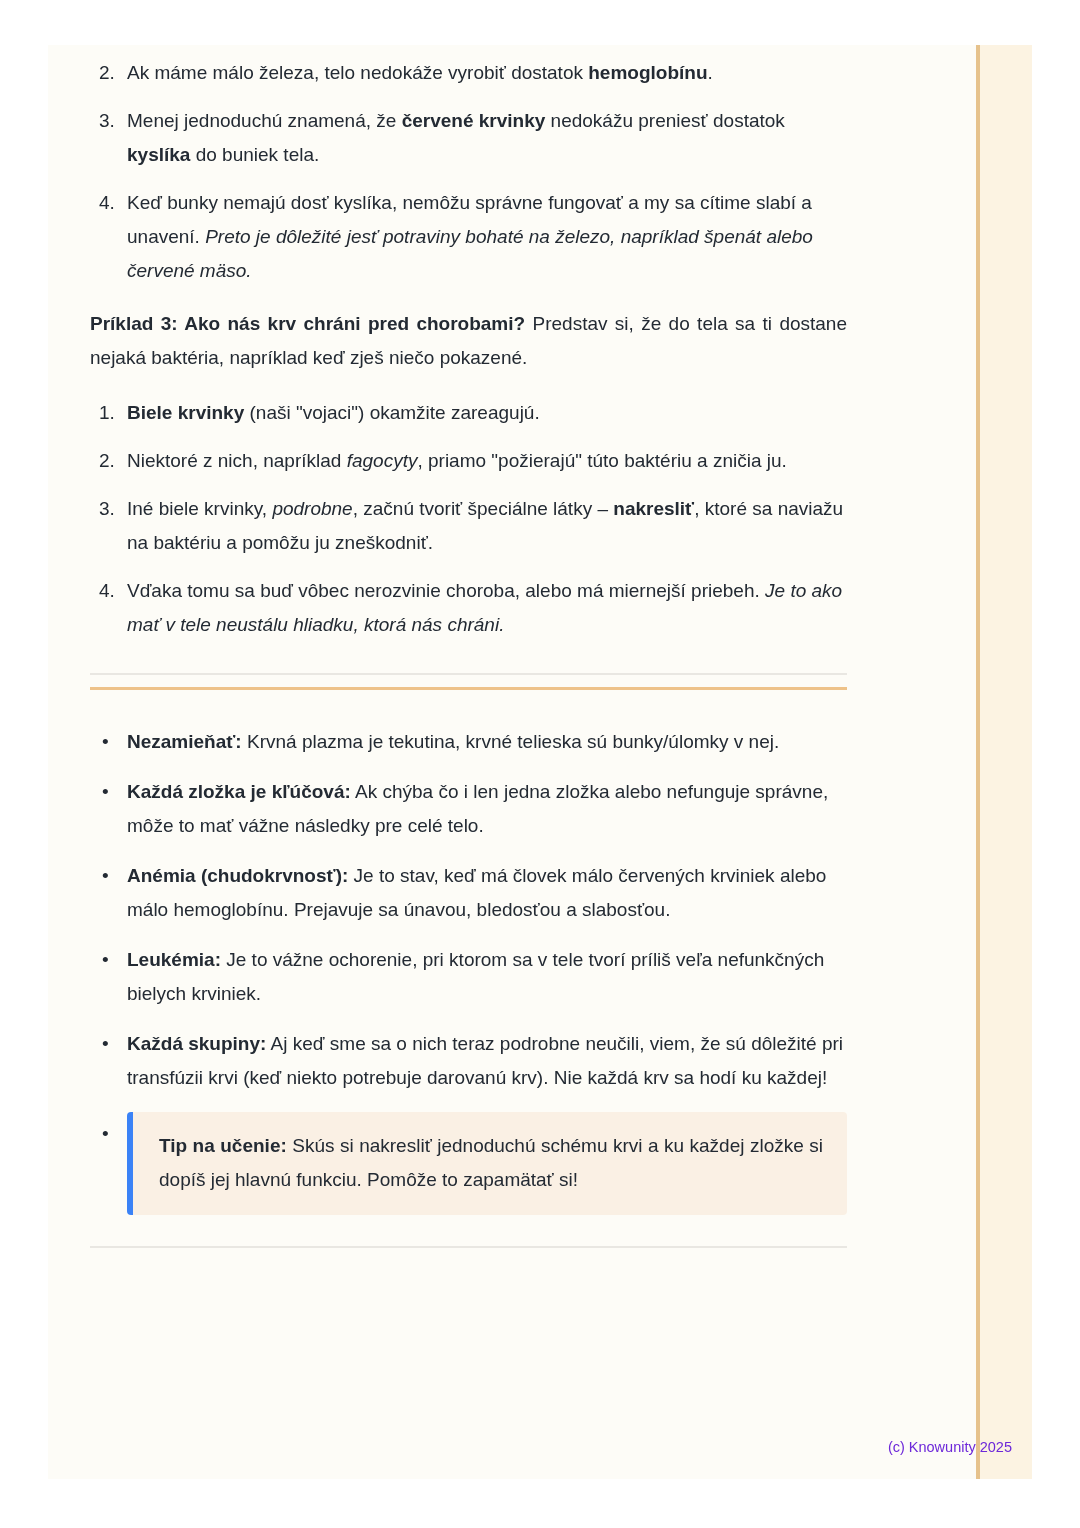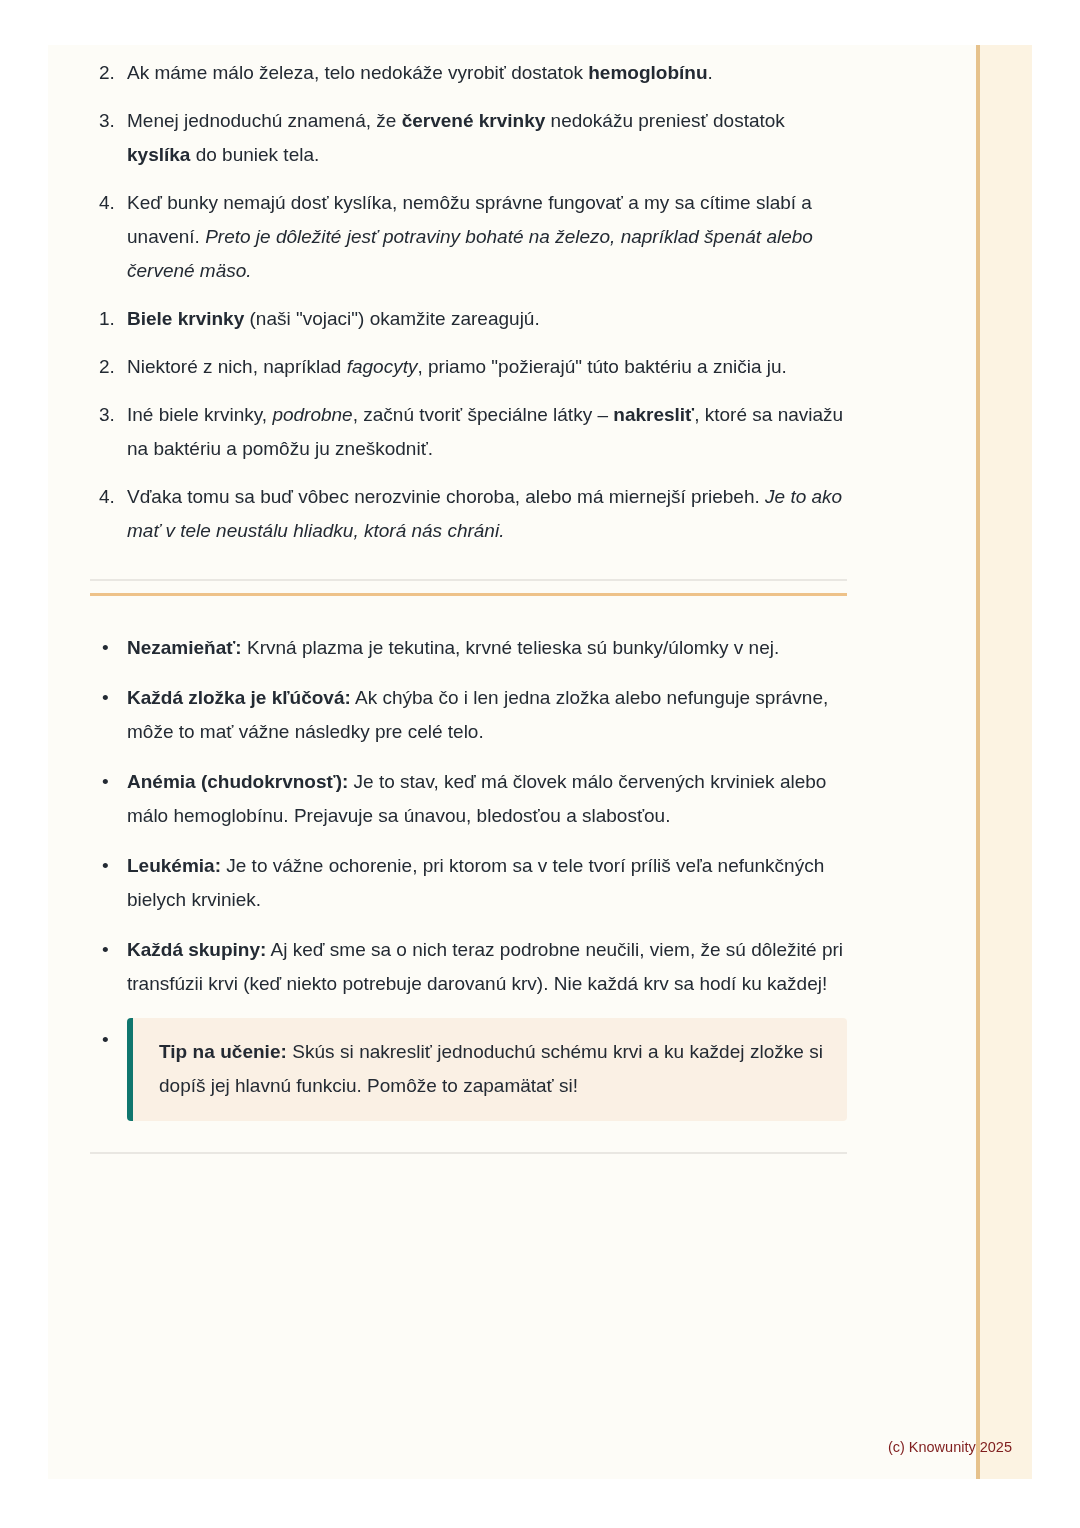--- a/index.html
+++ b/index.html
@@ -61,32 +61,32 @@
     margin-top:12px;
   }
 
   .notes-list { margin-top:35px; }
   .notes-list .li { margin-bottom:16px; }
 
   .tip-row { display:flex; margin-top:22px; font-size:19px; line-height:34px; }
   .tip-box {
     flex:1;
     background:#faf0e4;
-    border-left:6px solid #0f766e;
+    border-left:6px solid #3b82f6;
     border-radius:4px;
     padding:17px 24px 18px 26px;
     margin-top:-5px;
   }
   .tip-text { text-align:justify; }
 
   .footer {
     position:absolute;
     right:20px; bottom:24px;
     font-size:14.5px;
-    color:#7f1d1d;
+    color:#6d28d9;
     z-index:3;
     white-space:nowrap;
   }
 </style>
 </head>
 <body>
 
 <div class="sheet">
 
   <aside class="side-band"></aside>
@@ -101,20 +101,21 @@
       <li class="li">
         <span class="num">3.</span>
         <span class="txt"><span>Menej jednoduchú znamená, že </span><span class="b">červené krvinky</span><span> nedokážu preniesť dostatok </span><span class="b">kyslíka</span><span> do buniek tela.</span></span>
       </li>
       <li class="li">
         <span class="num">4.</span>
         <span class="txt"><span>Keď bunky nemajú dosť kyslíka, nemôžu správne fungovať a my sa cítime slabí a unavení. </span><span class="i">Preto je dôležité jesť potraviny bohaté na železo, napríklad špenát alebo červené mäso.</span></span>
       </li>
     </ol>
 
+    <p class="para"><span class="b">Príklad 3: Ako nás krv chráni pred chorobami?</span><span> Predstav si, že do tela sa ti dostane nejaká baktéria, napríklad keď zješ niečo pokazené.</span></p>
 
     <ol class="olist">
       <li class="li">
         <span class="num">1.</span>
         <span class="txt"><span class="b">Biele krvinky</span><span> (naši "vojaci") okamžite zareagujú.</span></span>
       </li>
       <li class="li">
         <span class="num">2.</span>
         <span class="txt"><span>Niektoré z nich, napríklad </span><span class="i">fagocyty</span><span>, priamo "požierajú" túto baktériu a zničia ju.</span></span>
       </li>

